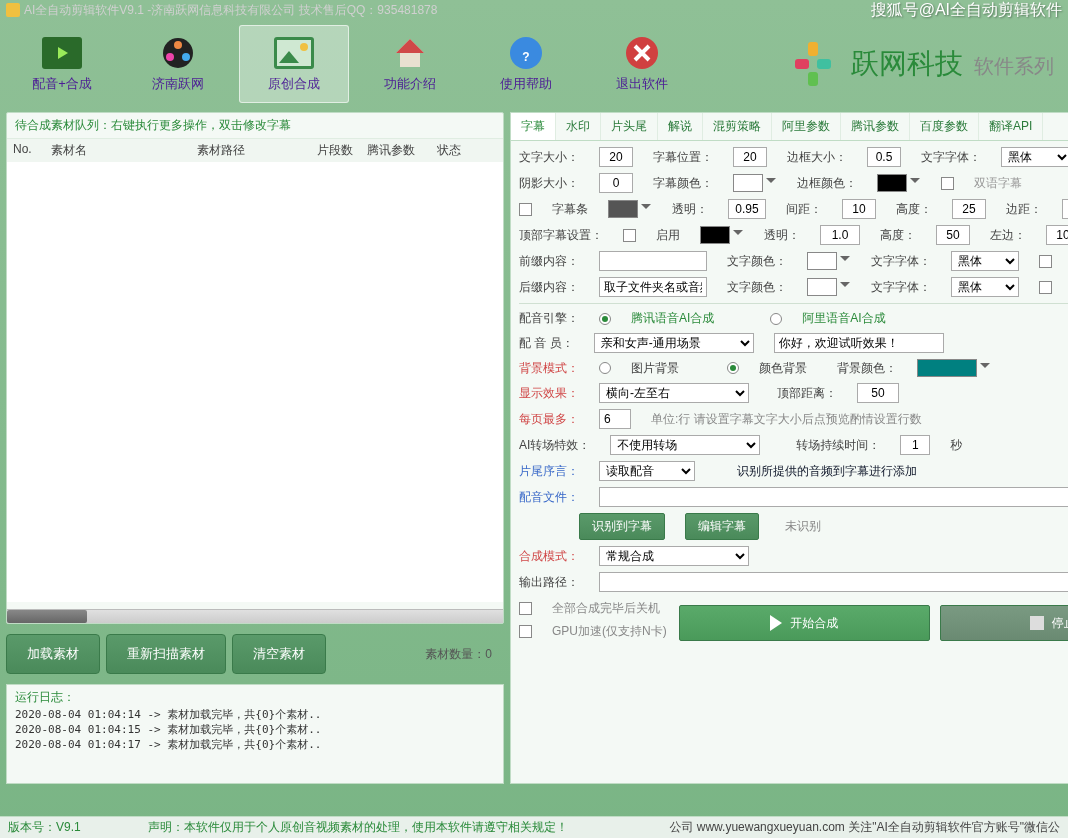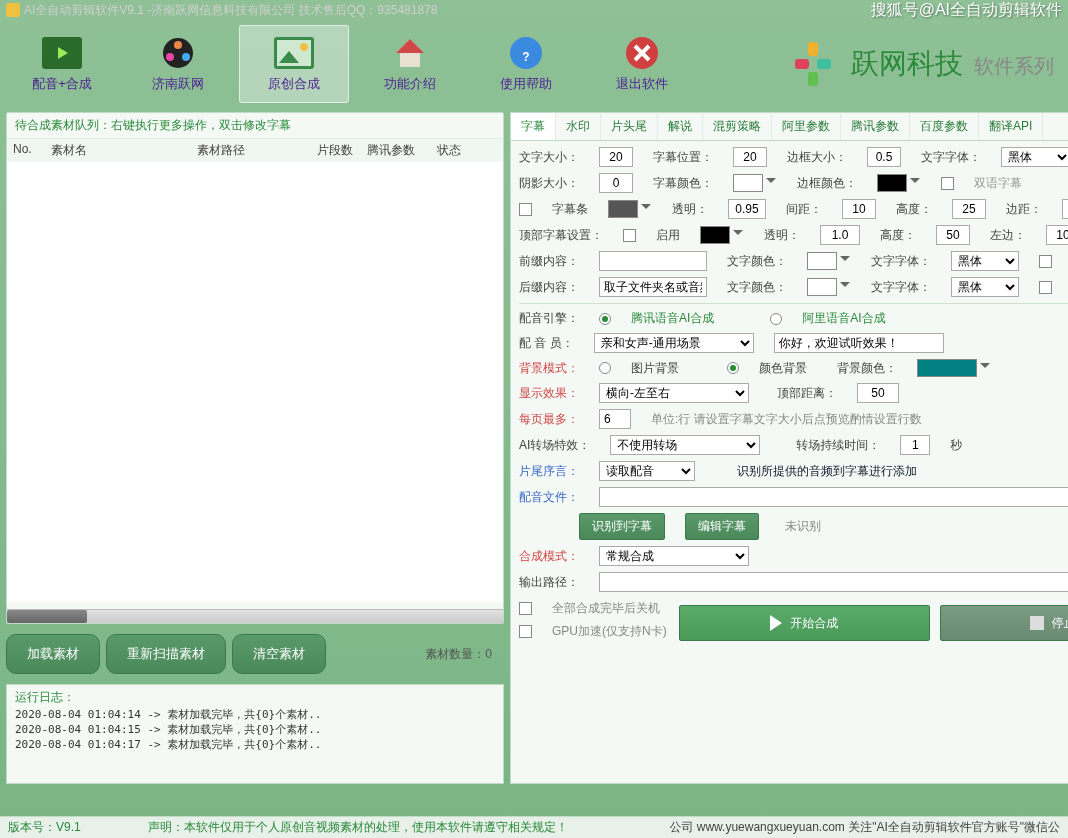--- a/index.html
+++ b/index.html
@@ -27,21 +27,21 @@
 .queue-hdr span:nth-child(1){width:38px}
 .queue-hdr span:nth-child(2){width:146px}
 .queue-hdr span:nth-child(3){width:120px}
 .queue-hdr span:nth-child(4){width:50px}
 .queue-hdr span:nth-child(5){width:70px}
 .queue-hdr span:nth-child(6){width:60px}
 .queue-body{height:440px;background:#fff}
 .hscroll{height:14px;background:linear-gradient(#e0e0e0,#ccc);border-top:1px solid #bbb;position:relative}
 .hscroll::before{content:"";position:absolute;left:0;top:0;width:80px;height:100%;background:linear-gradient(#888,#666);border-radius:2px}
 .btn-row{display:flex;gap:6px;padding:10px 0;align-items:center}
-.btn{background:linear-gradient(#5a9a6a,#4a8a5a);color:#fff;border:1px solid #3a7a4a;padding:10px 20px;cursor:pointer;border-radius:10px;font-size:13px}
+.btn{background:linear-gradient(#5a9a6a,#4a8a5a);color:#fff;border:1px solid #3a7a4a;padding:10px 20px;cursor:pointer;border-radius:4px;font-size:13px}
 .mat-count{margin-left:auto;color:#555;padding-right:12px}
 .log-panel{border:1px solid #c0dcc5;background:#f4f9f5;padding:4px 8px;height:100px;overflow:hidden}
 .log-title{color:#2a8a3a;margin-bottom:2px}
 .log-line{color:#333;font-family:Consolas,monospace;font-size:11px;line-height:1.35}
 .right-panel{flex:1;display:flex;flex-direction:column}
 .tabs{display:flex;background:#f4f9f5;border:1px solid #c0dcc5;border-bottom:none}
 .tab{padding:5px 10px;color:#2a7a3a;cursor:pointer;border-right:1px solid #e0ede2;font-size:12px}
 .tab.active{background:#fff;color:#2a8a3a;font-weight:500}
 .form-area{background:#f4f9f5;border:1px solid #c0dcc5;padding:6px 8px;flex:1}
 .frow{display:flex;align-items:center;margin-bottom:6px;gap:20px;flex-wrap:nowrap}

